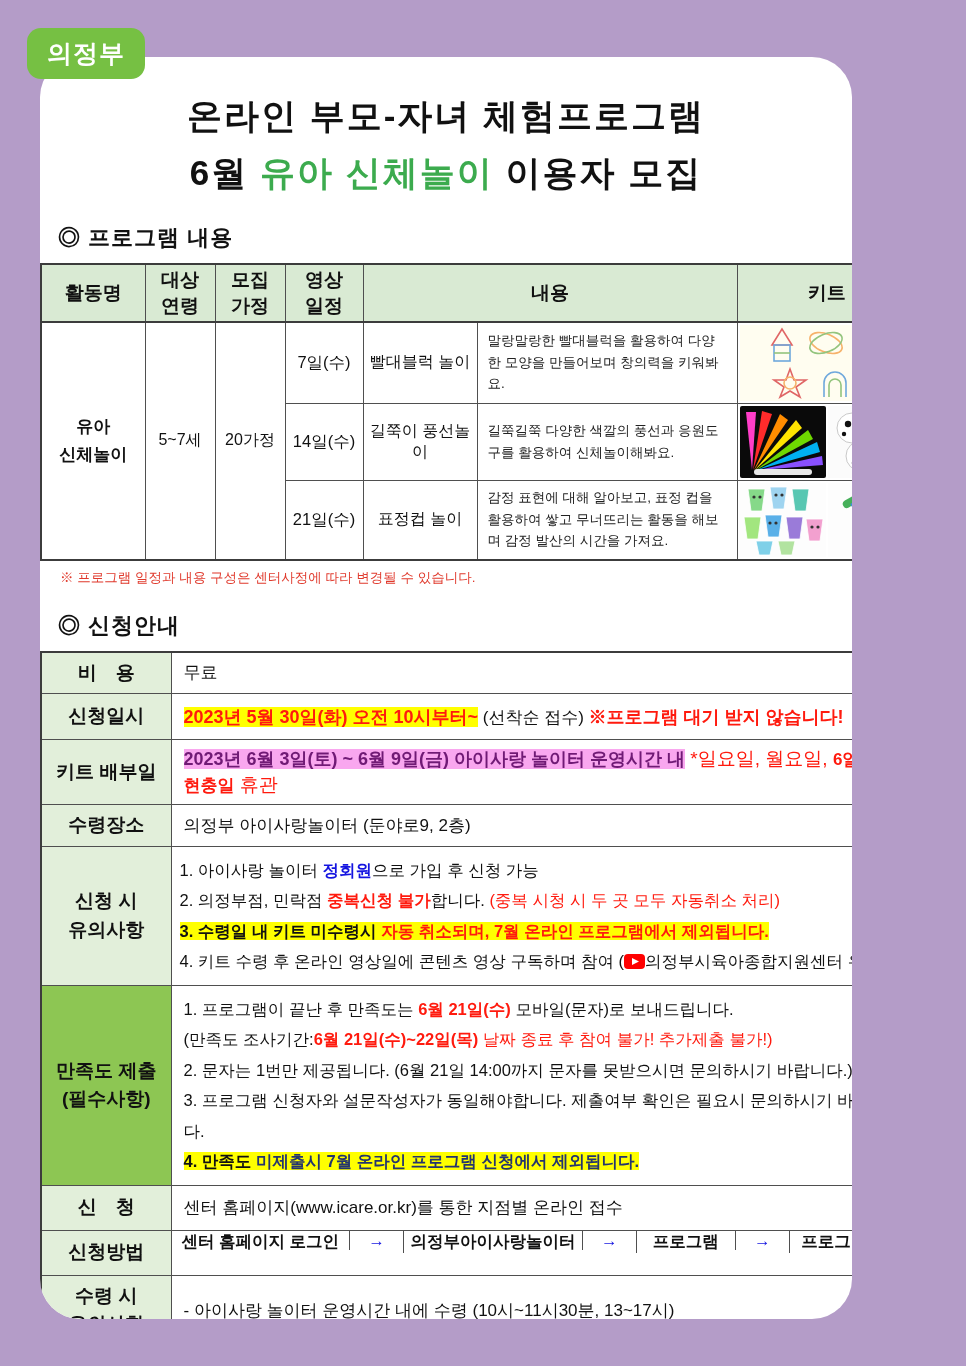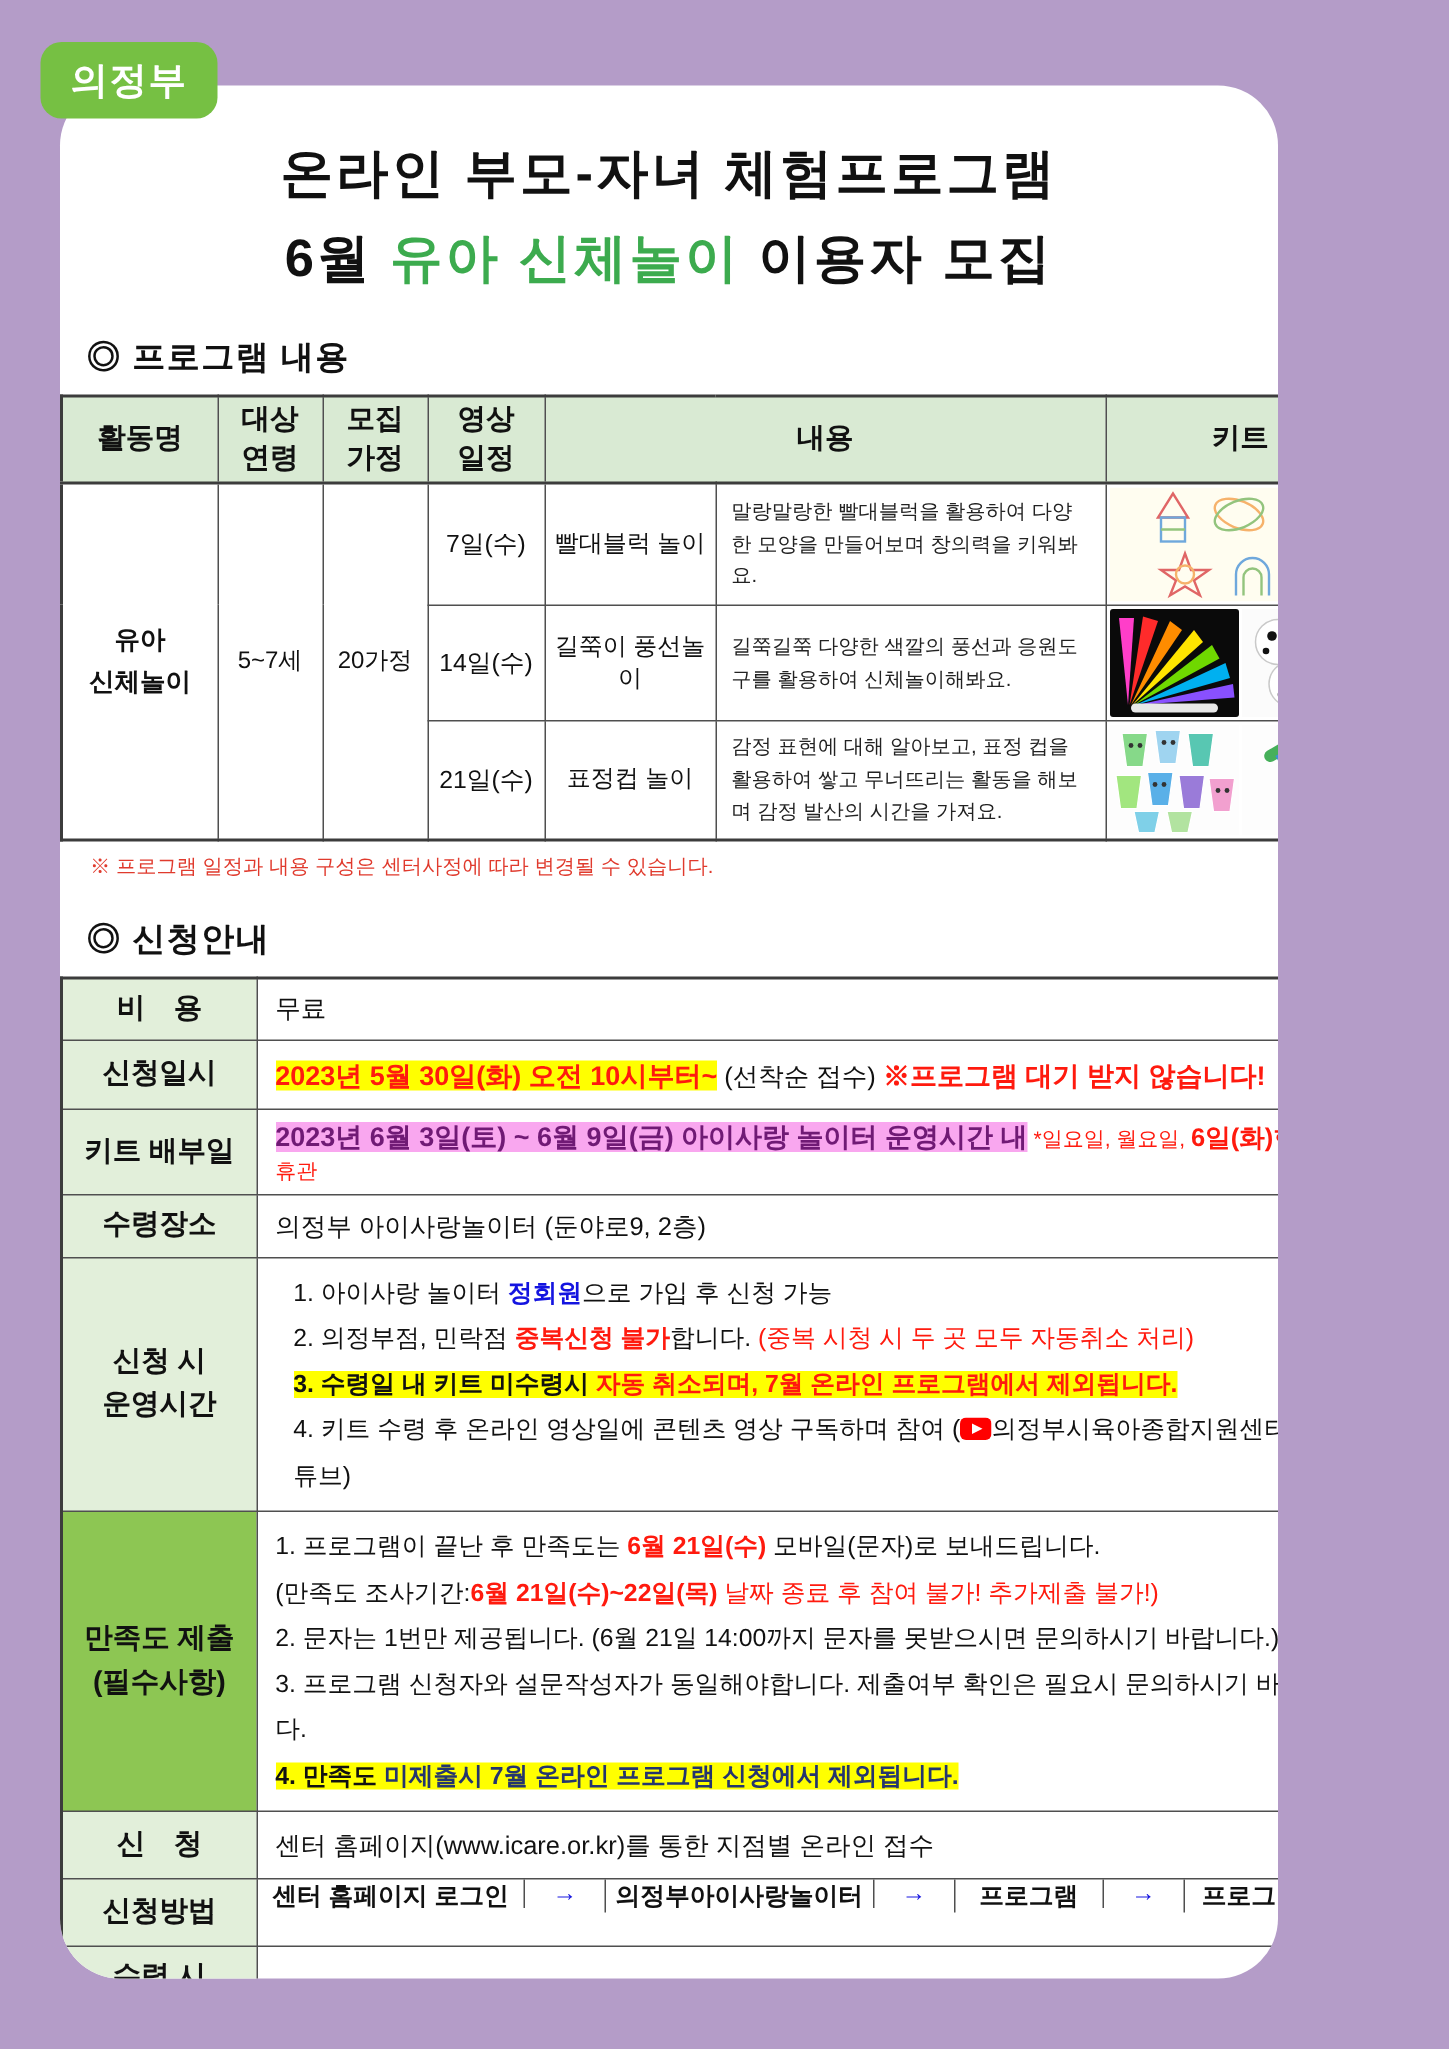--- a/index.html
+++ b/index.html
@@ -67,21 +67,21 @@
   }
   .atable .lbl-strong { background: #8dc653; }
   .hl-y { background: #ffff00; }
   .hl-p { background: #f9a7ef; }
   .red { color: #ff1a0e; }
   .red-b { color: #ff1a0e; font-weight: 800; }
   .maroon-b { color: #701a75; font-weight: 800; }
   .blue-b { color: #1414e0; font-weight: 800; }
   .navy-b { color: #24356e; font-weight: 800; }
   .bold { font-weight: 800; }
-  .small { font-size: 14px; }
+  .small { font-size: 19px; }
   .list-line { line-height: 1.85; font-size: 16.5px; }
   .row-cost td { height: 38px; }
   .row-datetime td { height: 46px; }
   .row-datetime .hl-y { font-size: 18px; }
   .row-kitday td { height: 45px; }
   .row-kitday .hl-p { font-size: 18px; }
   .row-place td { height: 38px; }
   .row-apply td { height: 45px; }
   .row-receive td { height: 60px; }
   .method-cell { padding: 0 !important; }
@@ -291,22 +291,22 @@
     <tr class="row-kitday">
       <td class="lbl" style="white-space: pre-line;">키트 배부일</td>
       <td><span class="hl-p maroon-b">2023년 6월 3일(토) ~ 6월 9일(금) 아이사랑 놀이터 운영시간 내</span><span class="red small"> *일요일, 월요일, </span><span class="red-b">6일(화)현충일</span><span class="red small"> 휴관</span></td>
     </tr>
     <tr class="row-place">
       <td class="lbl" style="white-space: pre-line;">수령장소</td>
       <td>의정부 아이사랑놀이터 (둔야로9, 2층)</td>
     </tr>
     <tr>
       <td class="lbl" style="white-space: pre-line;">신청 시
-운영시간</td>
-      <td style="padding:8px 24px">
+유의사항</td>
+      <td style="padding:8px 8px">
         <div class="list-line"><span>1. 아이사랑 놀이터 </span><span class="blue-b">정회원</span><span>으로 가입 후 신청 가능</span></div>
         <div class="list-line"><span>2. 의정부점, 민락점 </span><span class="red-b">중복신청 불가</span><span>합니다. </span><span class="red">(중복 시청 시 두 곳 모두 자동취소 처리)</span></div>
         <div class="list-line"><span class="hl-y"><span class="bold">3. 수령일 내 키트 미수령시 </span><span class="red-b">자동 취소되며, 7월 온라인 프로그램에서 제외됩니다.</span></span></div>
         <div class="list-line"><span>4. 키트 수령 후 온라인 영상일에 콘텐츠 영상 구독하며 참여 (</span><span class="yt-icon"><svg width="21" height="15" viewBox="0 0 21 15">
                   <rect x="0" y="0" width="21" height="15" rx="4" fill="#f00"></rect>
                   <polygon points="8,4 15,7.5 8,11" fill="#fff"></polygon>
                 </svg></span><span>의정부시육아종합지원센터 유튜브)</span></div>
       </td>
     </tr>
     <tr>

